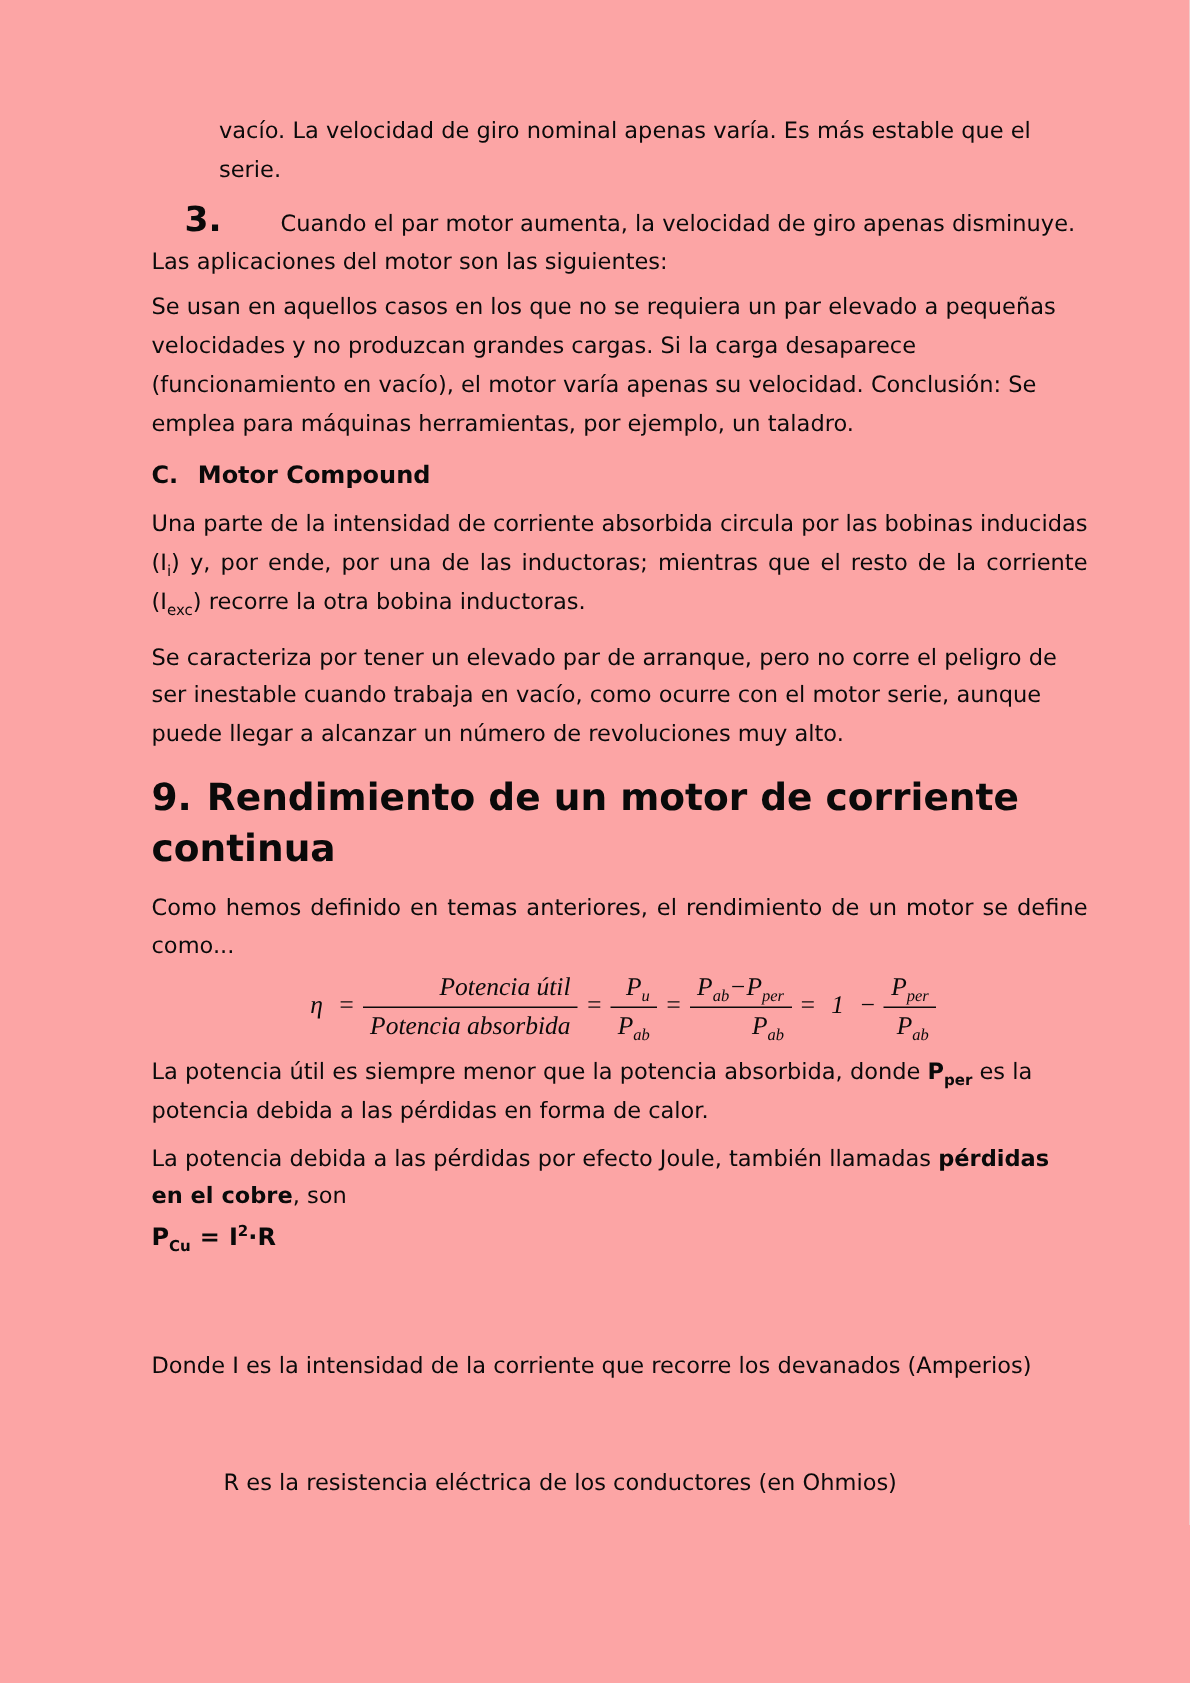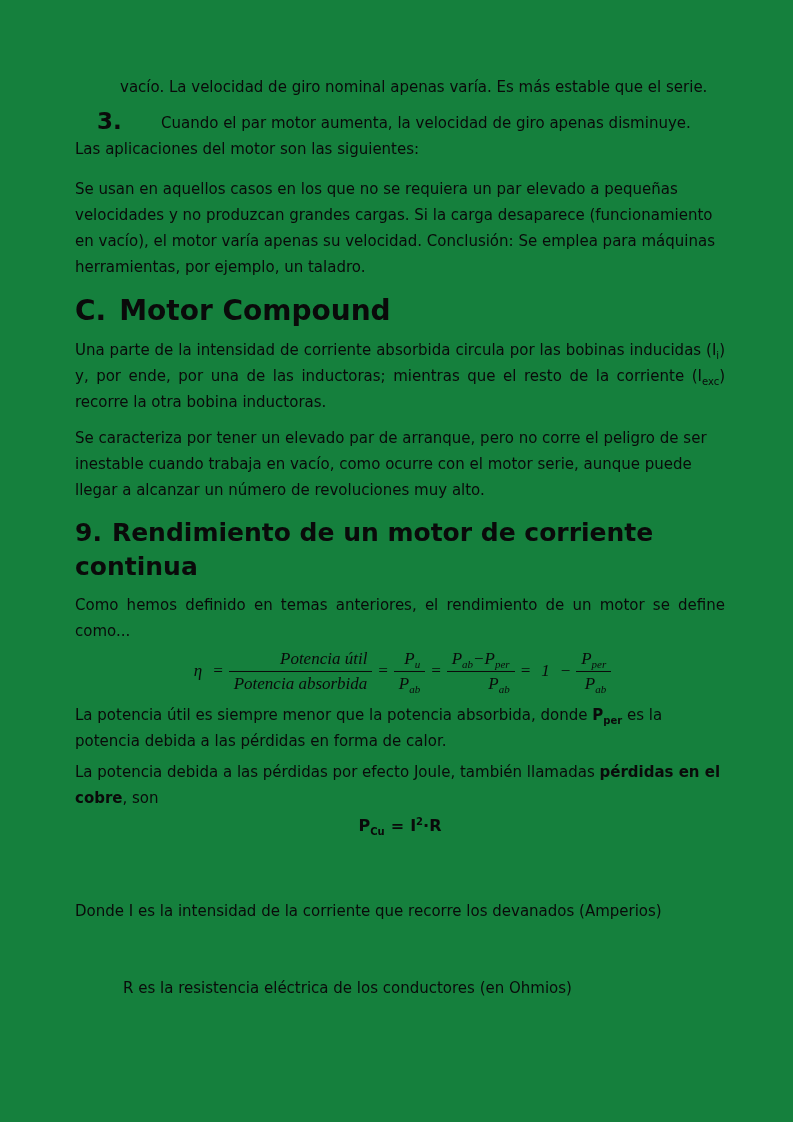--- a/index.html
+++ b/index.html
@@ -1,36 +1,36 @@
 <!DOCTYPE html>
 <html><head>
 <meta charset="utf-8">
 <style>
   html, body { margin:0; padding:0; background:#e8e8e8; }
   .page {
     position:relative;
     width:793px; height:1122px;
     margin:0 auto;
-    background:#15803d;
+    background:#fca5a5;
     color:#0a0a0a;
     font-family:"DejaVu Sans", sans-serif;
     font-size:15px;
     line-height:1.72;
     box-sizing:border-box;
-    padding:75px 68px 0 75px;
+    padding:75px 68px 0 101px;
     overflow:hidden;
   }
   p { margin:0; }
   .intro-line { margin-left:45px; }
   .item3 { display:flex; align-items:flex-start; margin-left:22px; margin-top:6px; }
   .item3 .num { font-size:23px; font-weight:bold; line-height:1.3; width:42px; flex:0 0 auto; }
   .item3 .txt { margin-left:22px; padding-top:4px; }
   .p-aplicaciones { }
-  .p-usos { margin-top:15px; }
-  .h-compound { margin:12px 0 0 0; font-size:28px; line-height:1.3; font-weight:bold; }
+  .p-usos { margin-top:4px; }
+  .h-compound { margin:12px 0 0 0; font-size:16px; line-height:1.3; font-weight:bold; }
   .h-compound .h-prefix { margin-right:13px; }
   .p-compound { margin-top:15px; }
   .p-corriente { margin-top:9px; text-align:justify; }
   .p-arranque { margin-top:11px; }
   .h-rendimiento { margin:12px 0 0 0; font-size:25px; line-height:1.35; font-weight:bold; }
   .h-rendimiento .h-prefix { margin-right:10px; }
   .p-definicion { margin-top:10px; text-align:justify; }
   .p-util { margin-top:8px; }
   .p-joule { margin-top:6px; }
   .bold { font-weight:bold; }
@@ -48,21 +48,21 @@
   }
   .formula-eta .op { display:inline-block; vertical-align:middle; margin:0 5px; }
   .frac { display:inline-block; vertical-align:middle; text-align:right; }
   .frac .num { display:block; border-bottom:1px solid #0a0a0a; padding:1px 5px 2px 5px; }
   .frac .den { display:block; padding:2px 5px 0 5px; }
   .formula-eta sub { font-size:11px; }
 
   
   .formula-pcu {
     margin-top:0px;
-    text-align:center;
+    text-align:left;
     font-weight:bold;
     font-size:16px;
   }
   .formula-pcu .sp { margin:0 6px; }
 
   .where { margin-top:8px; white-space:pre-wrap; }
   .where-r { margin-left:48px; }
 </style>
 </head>
 <body>

